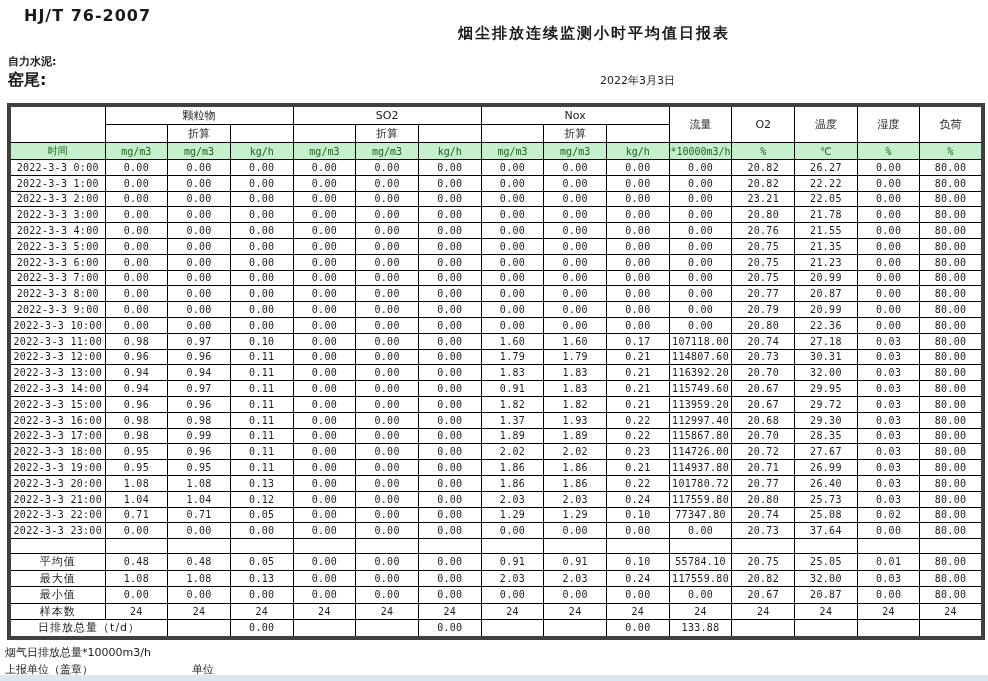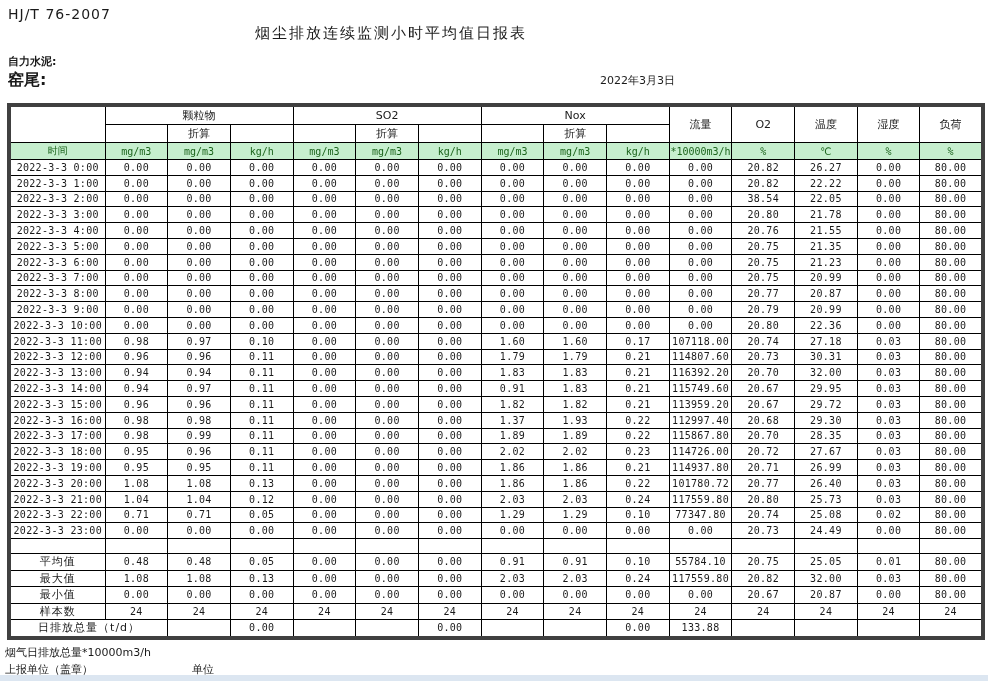--- a/index.html
+++ b/index.html
@@ -1,19 +1,19 @@
 <!DOCTYPE html>
 <html style="--green-bg: #c6efce; --green-tx: #1c641c;"><head>
 <meta charset="utf-8">
 <style>
   html,body{margin:0;padding:0;background:#ffffff;}
   #screen{position:relative;width:988px;height:681px;background:#ffffff;overflow:hidden;
           font-family:"DejaVu Sans","Liberation Sans",sans-serif;color:#1a1a1a;}
-  .std-code{position:absolute;left:8px;top:6px;font-size:14px;font-weight:normal;letter-spacing:1px;}
-  .title{position:absolute;left:0;top:24px;width:730px;text-align:center;font-size:15px;font-weight:normal;letter-spacing:2px;margin-left:26px;}
+  .std-code{position:absolute;left:24px;top:6px;font-size:16px;font-weight:bold;letter-spacing:1px;}
+  .title{position:absolute;left:0;top:24px;width:730px;text-align:right;font-size:15px;font-weight:bold;letter-spacing:2px;}
   .company{position:absolute;left:8px;top:54px;font-size:11px;font-weight:bold;text-align:center;}
   .site{position:absolute;left:8px;top:70px;font-size:16px;font-weight:bold;}
   .date{position:absolute;left:600px;top:73px;font-size:11px;}
   table.report{position:absolute;left:7px;top:103px;border-collapse:collapse;table-layout:fixed;
                border:4px solid #404040;}
   table.report td,table.report th{border:1px solid #000;padding:0;overflow:hidden;white-space:nowrap;
                font-weight:normal;text-align:center;vertical-align:middle;}
   .ghdr td,.ghdr th{height:17px;font-size:11px;}
   .unit-row td{height:16px;font-size:10px;background:var(--green-bg,#c6efce);color:var(--green-tx,#1c641c);
                border-bottom:2px solid #000;}
@@ -125,21 +125,21 @@
           <td class="num">0.00</td>
           <td class="num">0.00</td>
           <td class="num">0.00</td>
           <td class="num">0.00</td>
           <td class="num">0.00</td>
           <td class="num">0.00</td>
           <td class="num">0.00</td>
           <td class="num">0.00</td>
           <td class="num">0.00</td>
           <td class="num">0.00</td>
-          <td class="num">38.54</td>
+          <td class="num">23.21</td>
           <td class="num">22.05</td>
           <td class="num">0.00</td>
           <td class="num">80.00</td>
         </tr>
         <tr>
           <td class="time-cell">2022-3-3 3:00</td>
           <td class="num">0.00</td>
           <td class="num">0.00</td>
           <td class="num">0.00</td>
           <td class="num">0.00</td>
@@ -483,21 +483,21 @@
           <td class="num">0.00</td>
           <td class="num">0.00</td>
           <td class="num">0.00</td>
           <td class="num">0.00</td>
           <td class="num">0.00</td>
           <td class="num">0.00</td>
           <td class="num">0.00</td>
           <td class="num">0.00</td>
           <td class="num">0.00</td>
           <td class="num">20.73</td>
-          <td class="num">24.49</td>
+          <td class="num">37.64</td>
           <td class="num">0.00</td>
           <td class="num">80.00</td>
         </tr>
         <tr class="spacer">
           <td></td>
           <td></td>
           <td></td>
           <td></td>
           <td></td>
           <td></td>

